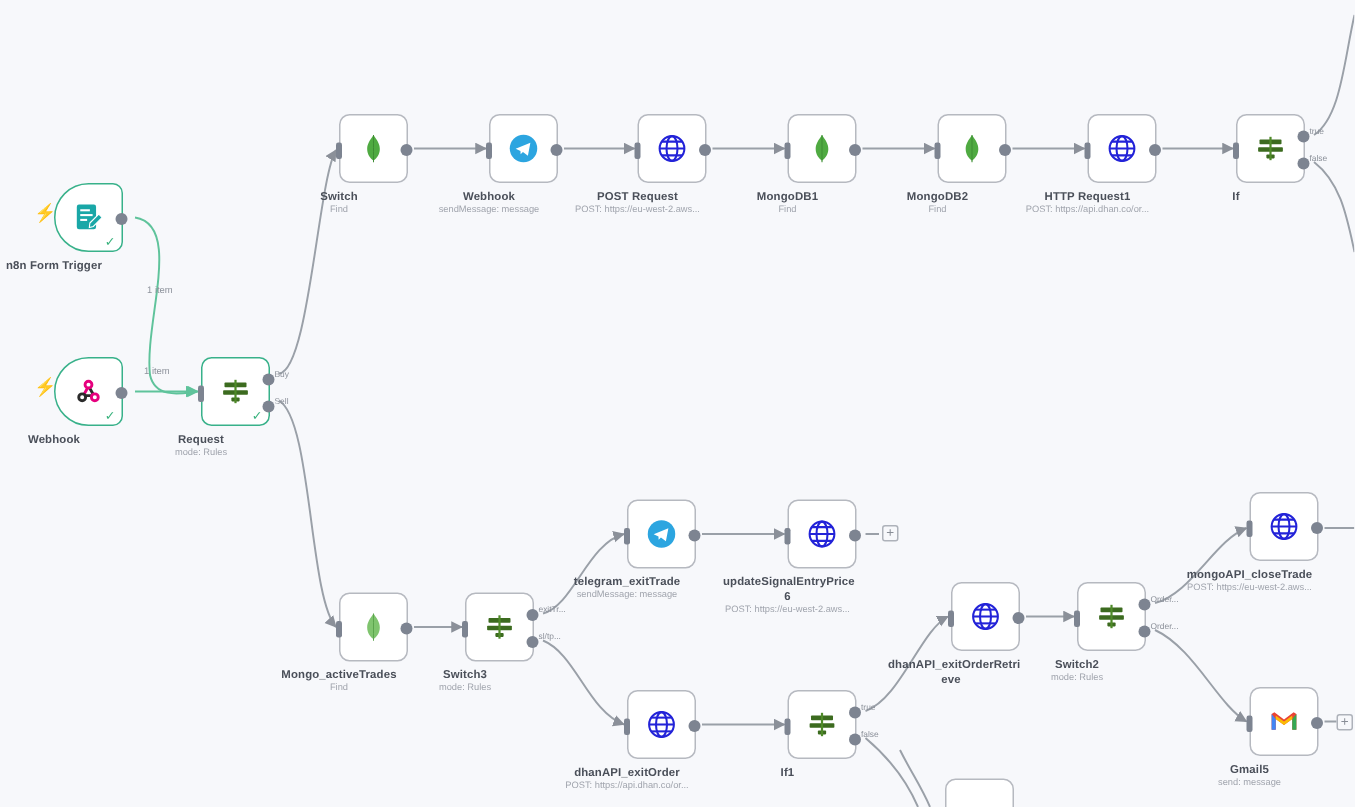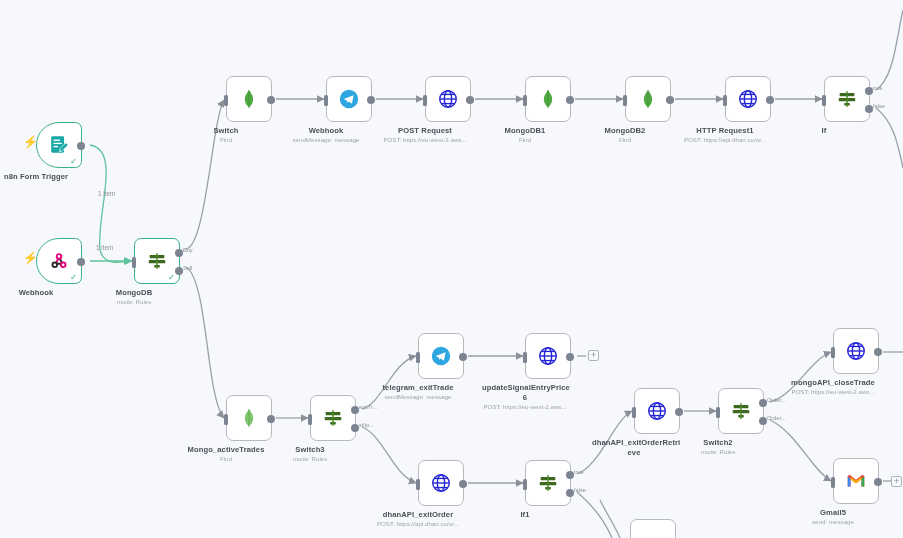--- a/index.html
+++ b/index.html
@@ -244,21 +244,21 @@
         </svg>
       </span>
       <span class="check">✓</span>
       <span class="port-out p1">
         <span class="port-label">Buy</span>
       </span>
       <span class="port-out p2">
         <span class="port-label">Sell</span>
       </span>
     </div>
-    <div class="node-label">MongoDB</div>
+    <div class="node-label">Request</div>
     <div class="node-sublabel" style="top:60px;">mode: Rules</div>
   </div>
 
   <div class="node-wrap" style="left:226px; top:76px;">
     <div class="node">
       <span class="port-in"></span>
       <span class="node-icon">
         <svg width="22" height="22" viewBox="0 0 24 24">
           <path d="M12 2.2 C14.6 6 16.6 8.6 16.6 12.3 C16.6 16.2 14.3 19.2 12.3 20.6 L12 22 L11.7 20.6 C9.7 19.2 7.4 16.2 7.4 12.3 C7.4 8.6 9.4 6 12 2.2 Z" fill="#4faa41"></path>
           <path d="M12 2.2 C12 6 12 16 12 22" stroke="#3c8a32" stroke-width="0.7" fill="none"></path>

